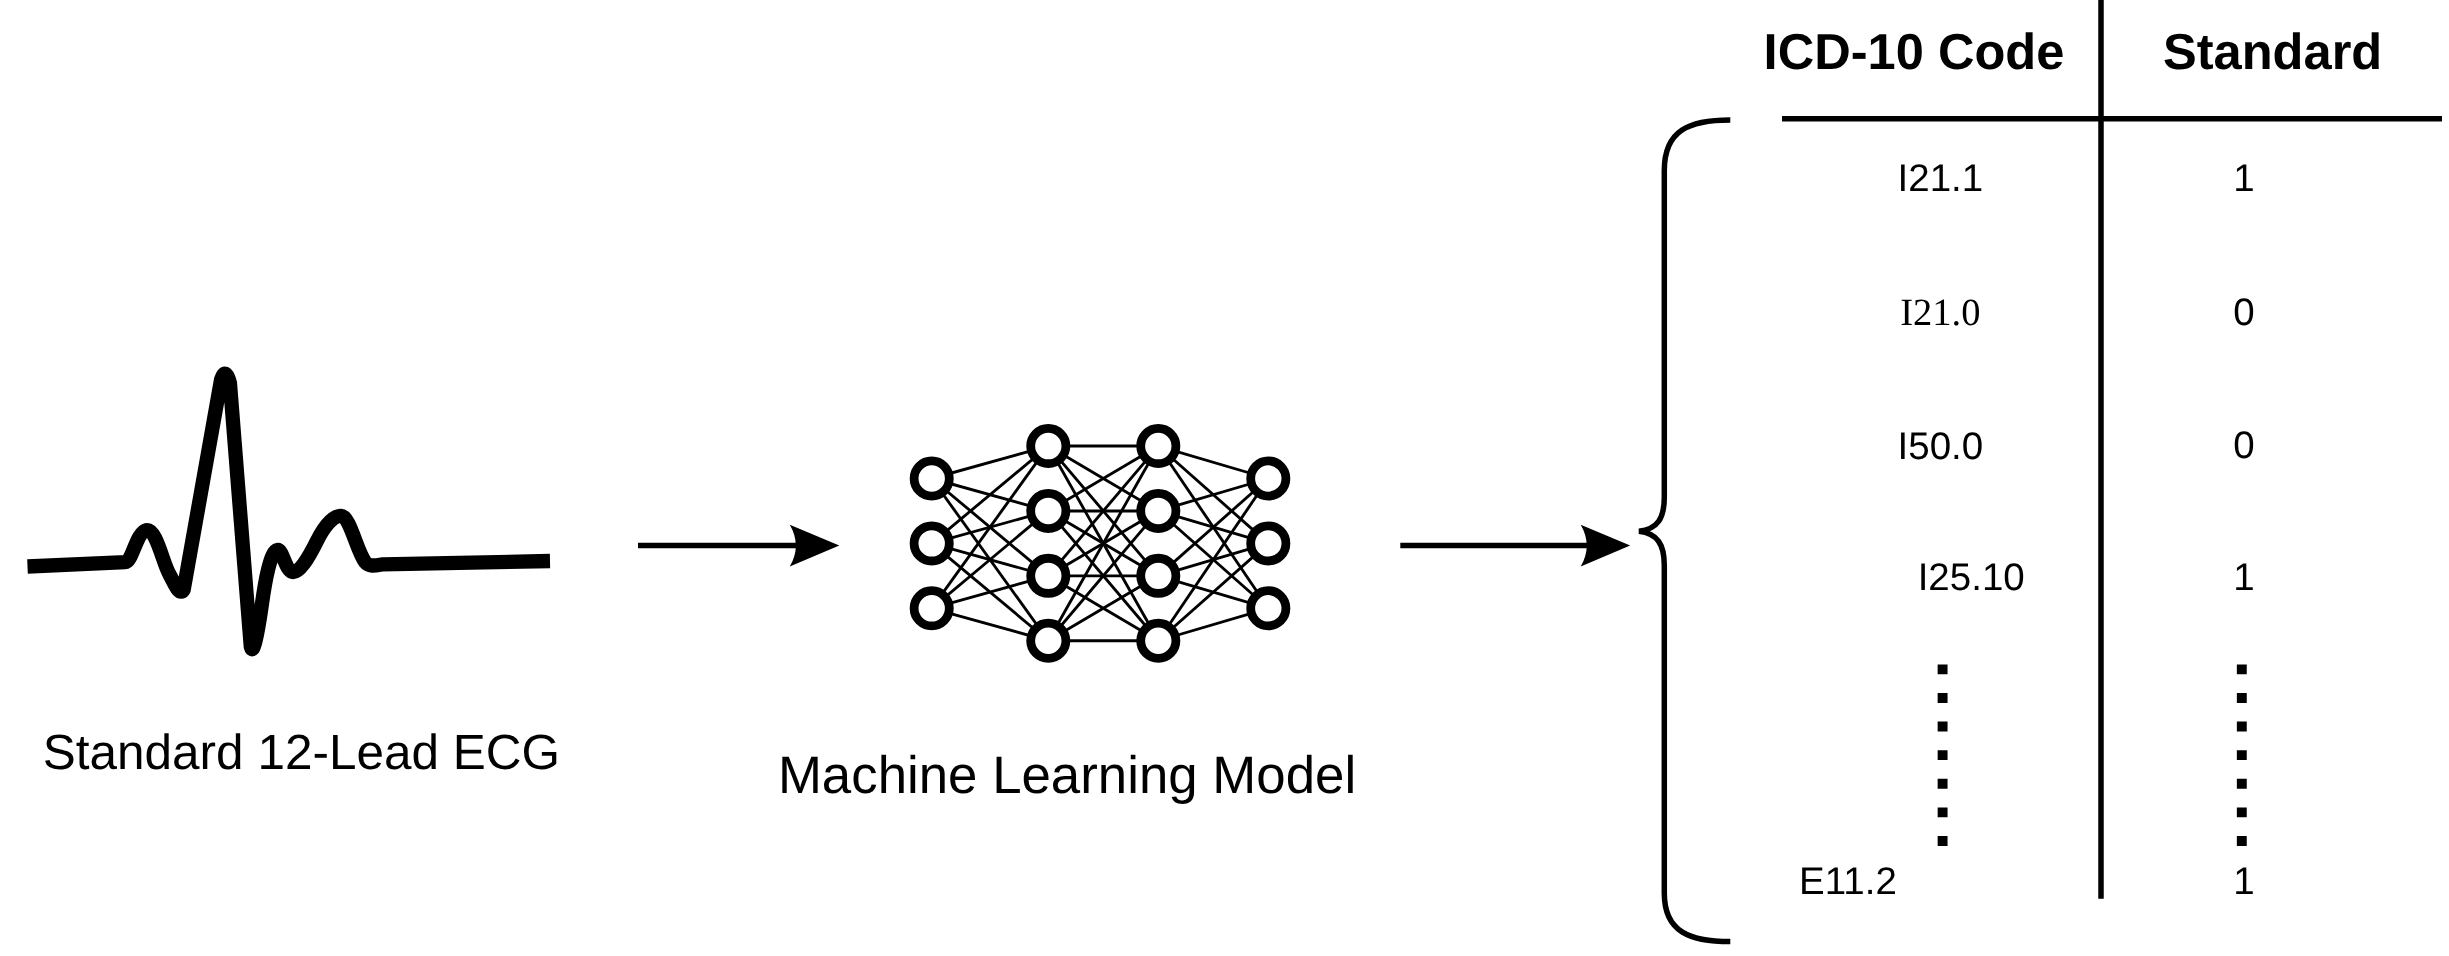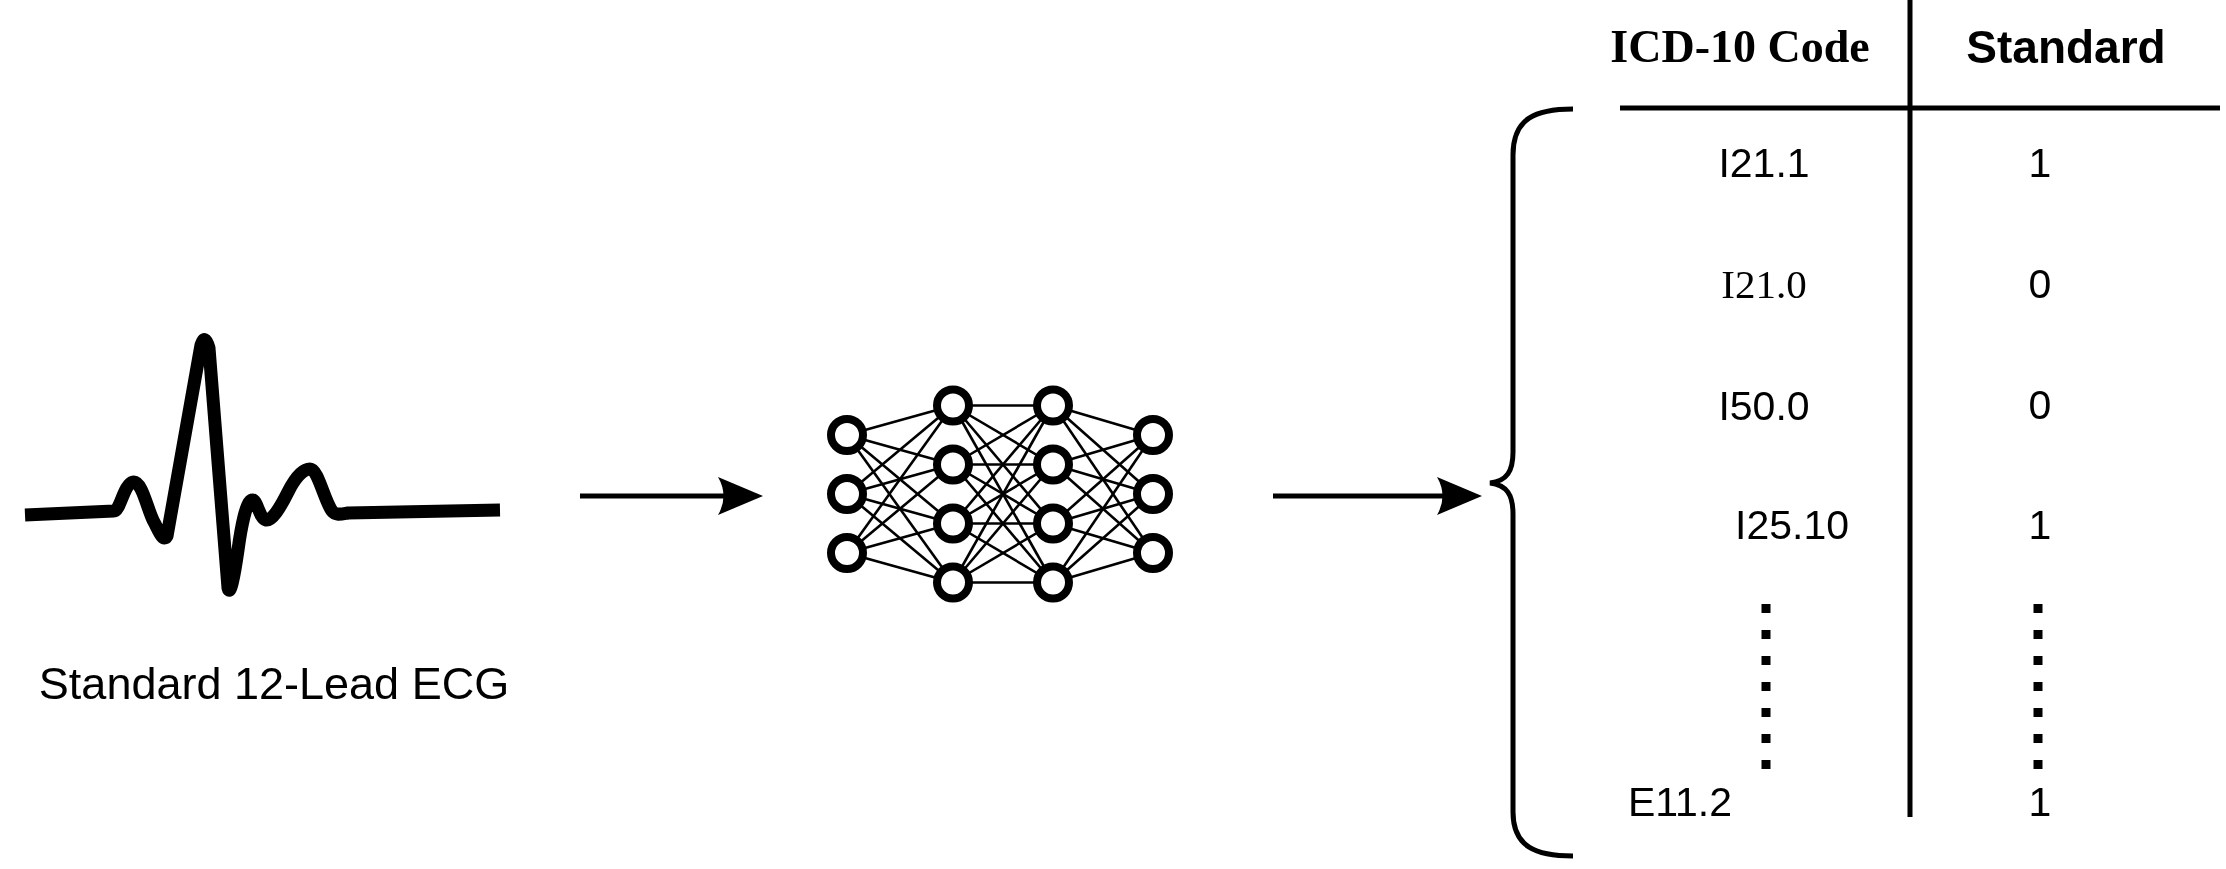--- a/index.html
+++ b/index.html
@@ -34,21 +34,21 @@
   .ml-caption {
     font-size: 48px;
     line-height: 56px;
   }
   .th {
     font-size: 46px;
     line-height: 54px;
     font-weight: bold;
   }
   .td {
-    font-size: 41px;
+    font-size: 35px;
     line-height: 48px;
   }
 </style>
 </head>
 <body>
 
 <div class="canvas">
 
   <svg class="gfx" width="2226" height="869" viewBox="0 0 2226 869">
 
@@ -148,22 +148,23 @@
     <line x1="1620" y1="108" x2="2220" y2="108" stroke="#000000" stroke-width="5"></line>
 
     <line x1="1766" y1="604" x2="1766" y2="769" stroke="#000000" stroke-width="9" stroke-dasharray="9 17"></line>
     <line x1="2038" y1="604" x2="2038" y2="769" stroke="#000000" stroke-width="9" stroke-dasharray="9 17"></line>
   </svg>
 
   <div class="label caption" style="left:274px; top:658px; transform:translateX(-50%);">
     <div>Standard 12-Lead ECG</div>
   </div>
 
+  <div class="label ml-caption" style="left:970px; top:678px; transform:translateX(-50%);">Machine Learning Model</div>
 
-  <div class="label th" style="left:1740px; top:20px; transform:translateX(-50%);font-family:Liberation Serif, serif;">ICD-10 Code</div>
+  <div class="label th" style="left:1740px; top:20px; transform:translateX(-50%);">ICD-10 Code</div>
   <div class="label th" style="left:2066px; top:20px; transform:translateX(-50%);">Standard</div>
 
   <div class="label td" style="left:1764px; top:139px; transform:translateX(-50%);">I21.1</div>
   <div class="label td" style="left:1764px; top:260px; transform:translateX(-50%);font-family:Liberation Serif, serif;">I21.0</div>
   <div class="label td" style="left:1764px; top:382px; transform:translateX(-50%);">I50.0</div>
   <div class="label td" style="left:1764px; top:501px; transform:translateX(-50%);margin-left:28px;">I25.10</div>
   <div class="label td" style="left:1680px; top:778px; transform:translateX(-50%);">E11.2</div>
 
   <div class="label td" style="left:2040px; top:139px; transform:translateX(-50%);">1</div>
   <div class="label td" style="left:2040px; top:260px; transform:translateX(-50%);">0</div>

